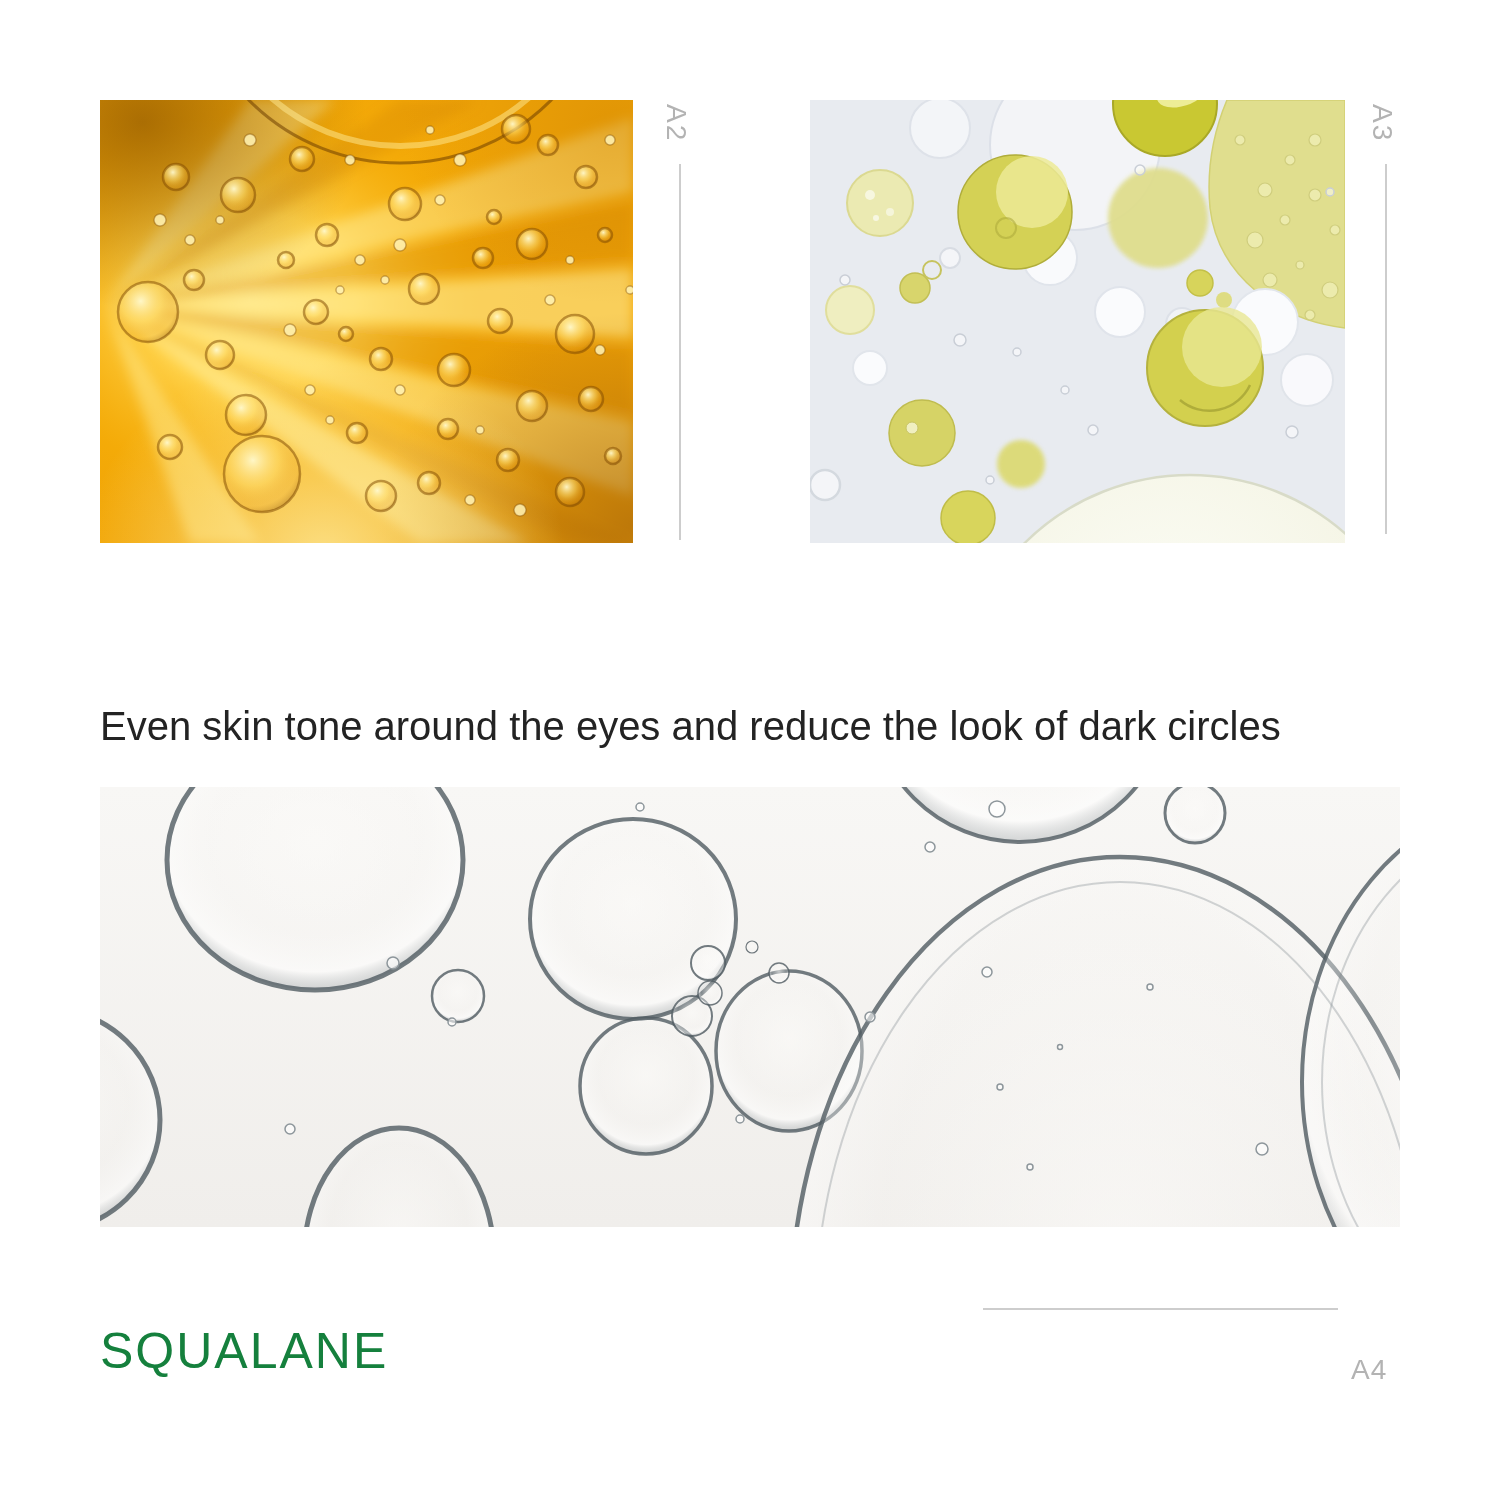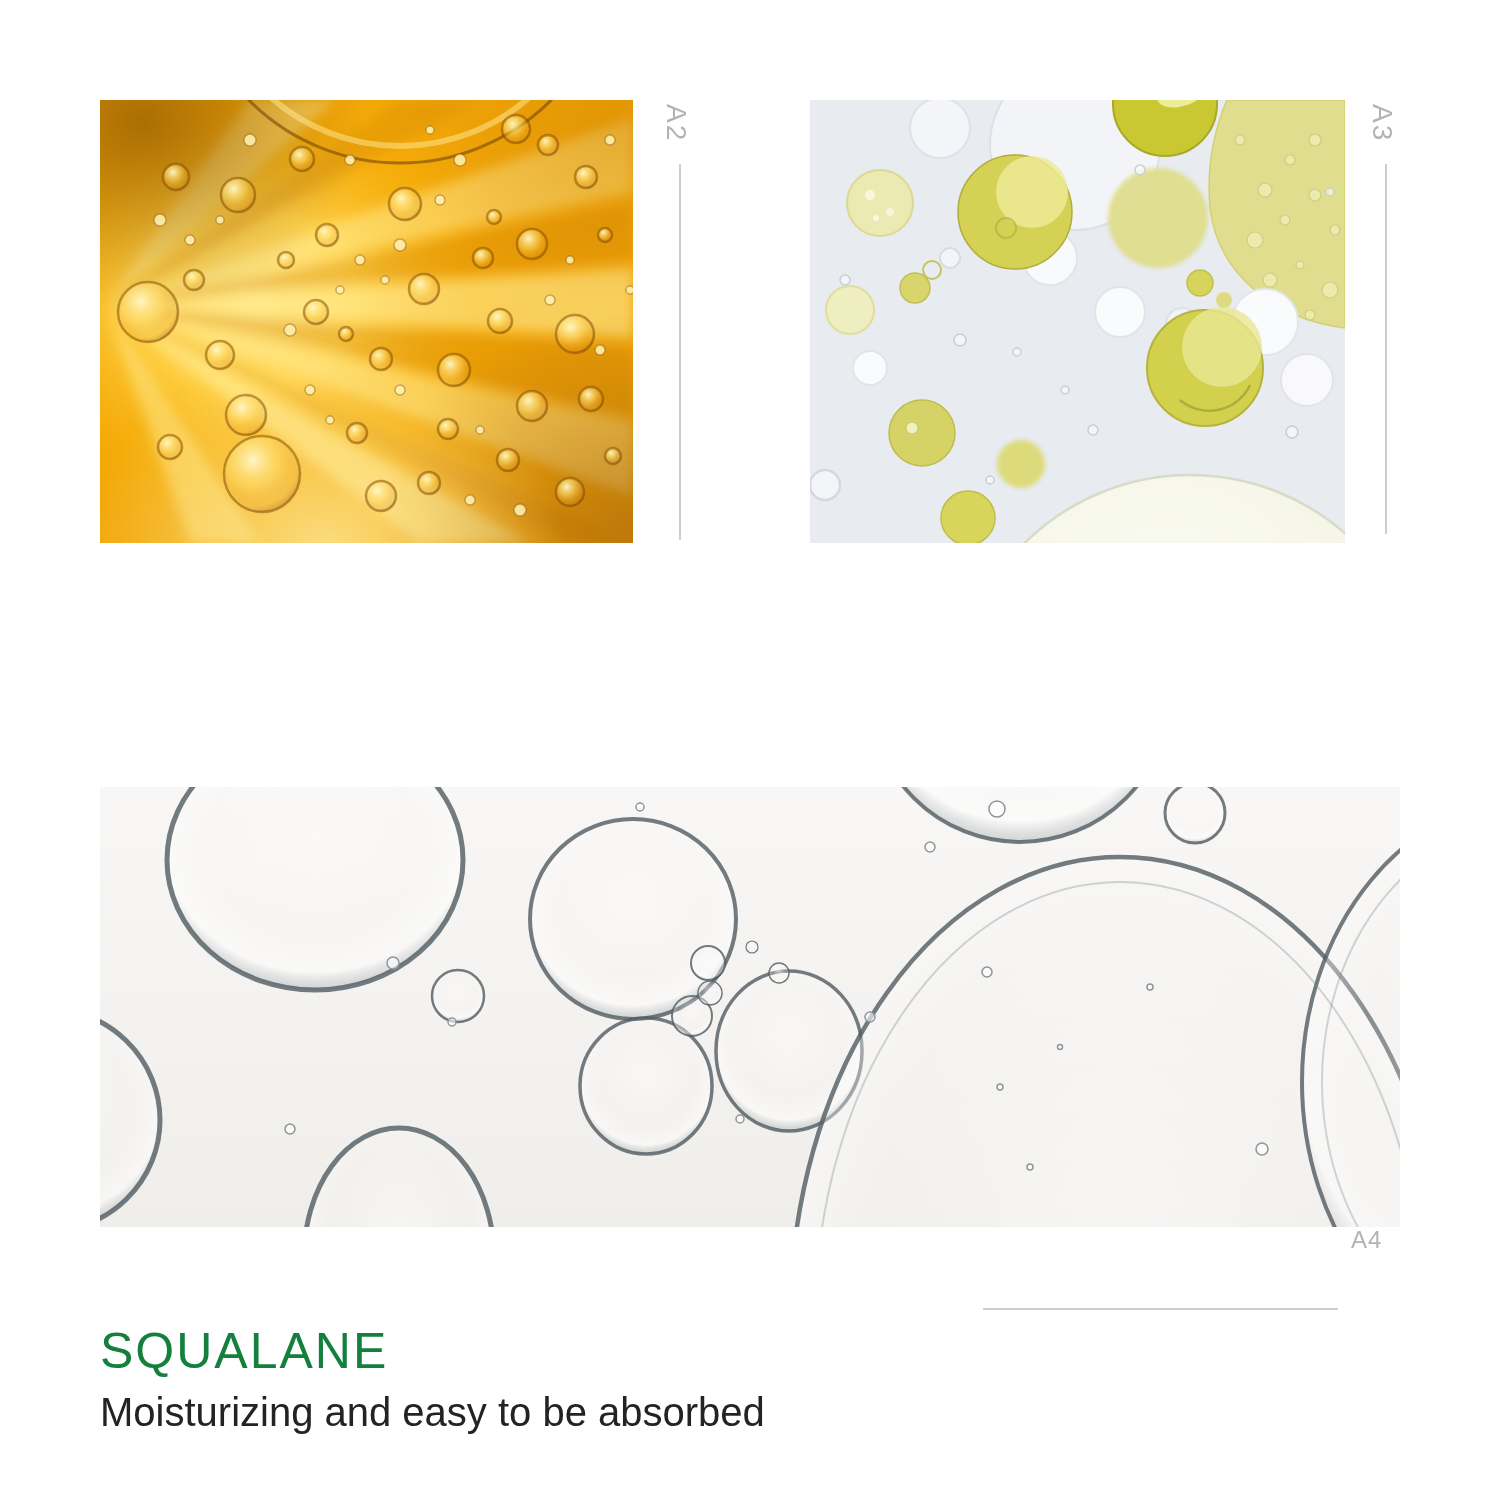--- a/index.html
+++ b/index.html
@@ -12,21 +12,21 @@
   #photo-squalane{left:100px;top:787px;width:1300px;height:440px;}
 
   .anno-label{position:absolute;color:#b3b3b3;font-size:28px;letter-spacing:2px;line-height:1;}
   .anno-label.vert{writing-mode:vertical-rl;text-orientation:mixed;}
   .anno-line{position:absolute;background:#cdcdcd;}
   #a2-label{left:662px;top:104px;}
   #a2-line{left:679px;top:164px;width:2px;height:376px;}
   #a3-label{left:1368px;top:104px;}
   #a3-line{left:1385px;top:164px;width:2px;height:370px;}
   #a4-line{left:983px;top:1308px;width:355px;height:2px;}
-  #a4-label{left:1351px;top:1228px;font-size:24px;letter-spacing:1px;}
+  #a4-label{left:1351px;top:1356px;font-size:28px;letter-spacing:1px;}
 
   .h1{position:absolute;left:100px;top:599px;font-size:53px;color:#1c1c1c;
       letter-spacing:1px;white-space:nowrap;line-height:1;font-weight:400;}
   .h1 .times{font-size:30px;margin:0 14px;vertical-align:9px;color:#262626;}
   .subline{position:absolute;color:#232323;font-size:40px;white-space:nowrap;line-height:1.1;font-weight:400;}
   #sub1{left:100px;top:664px;}
   .h2{position:absolute;left:100px;top:1284px;font-size:50px;color:#15803d;
       letter-spacing:2px;line-height:1;font-weight:400;}
   #sub2{left:100px;top:1350px;}
 </style>
@@ -242,20 +242,21 @@
           <circle cx="255" cy="290" r="4"></circle>
       </g>
     </svg>
   </figure>
 
   <span class="anno-label vert" id="a2-label">A2</span>
   <span class="anno-line" id="a2-line"></span>
   <span class="anno-label vert" id="a3-label">A3</span>
   <span class="anno-line" id="a3-line"></span>
 
+  <p class="subline" id="sub1">Even skin tone around the eyes and reduce the look of dark circles</p>
 
   <figure class="photo" id="photo-squalane" style="margin:0">
     <svg viewBox="0 0 1300 440">
       <defs>
         <linearGradient id="sBG" x1="0" y1="0" x2="0" y2="1">
           <stop offset="0" stop-color="#F8F7F5"></stop>
             <stop offset="1" stop-color="#F0EEEB"></stop>
         </linearGradient>
         <radialGradient id="sFill" cx="50%" cy="42%" r="60%">
           <stop offset="0" stop-color="#FCFBF9" stop-opacity="0.6"></stop>
@@ -302,15 +303,14 @@
           <circle cx="930" cy="380" r="3"></circle>
         <circle cx="1050" cy="200" r="3"></circle>
           <circle cx="960" cy="260" r="2.5"></circle>
       </g>
     </svg>
   </figure>
 
   <h2 class="h2">SQUALANE</h2>
   <span class="anno-line" id="a4-line"></span>
   <span class="anno-label" id="a4-label">A4</span>
-  <p class="subline" id="sub2">Moisturizing and easy to be absorbed</p>
 
 </div>
 
 </body></html>

